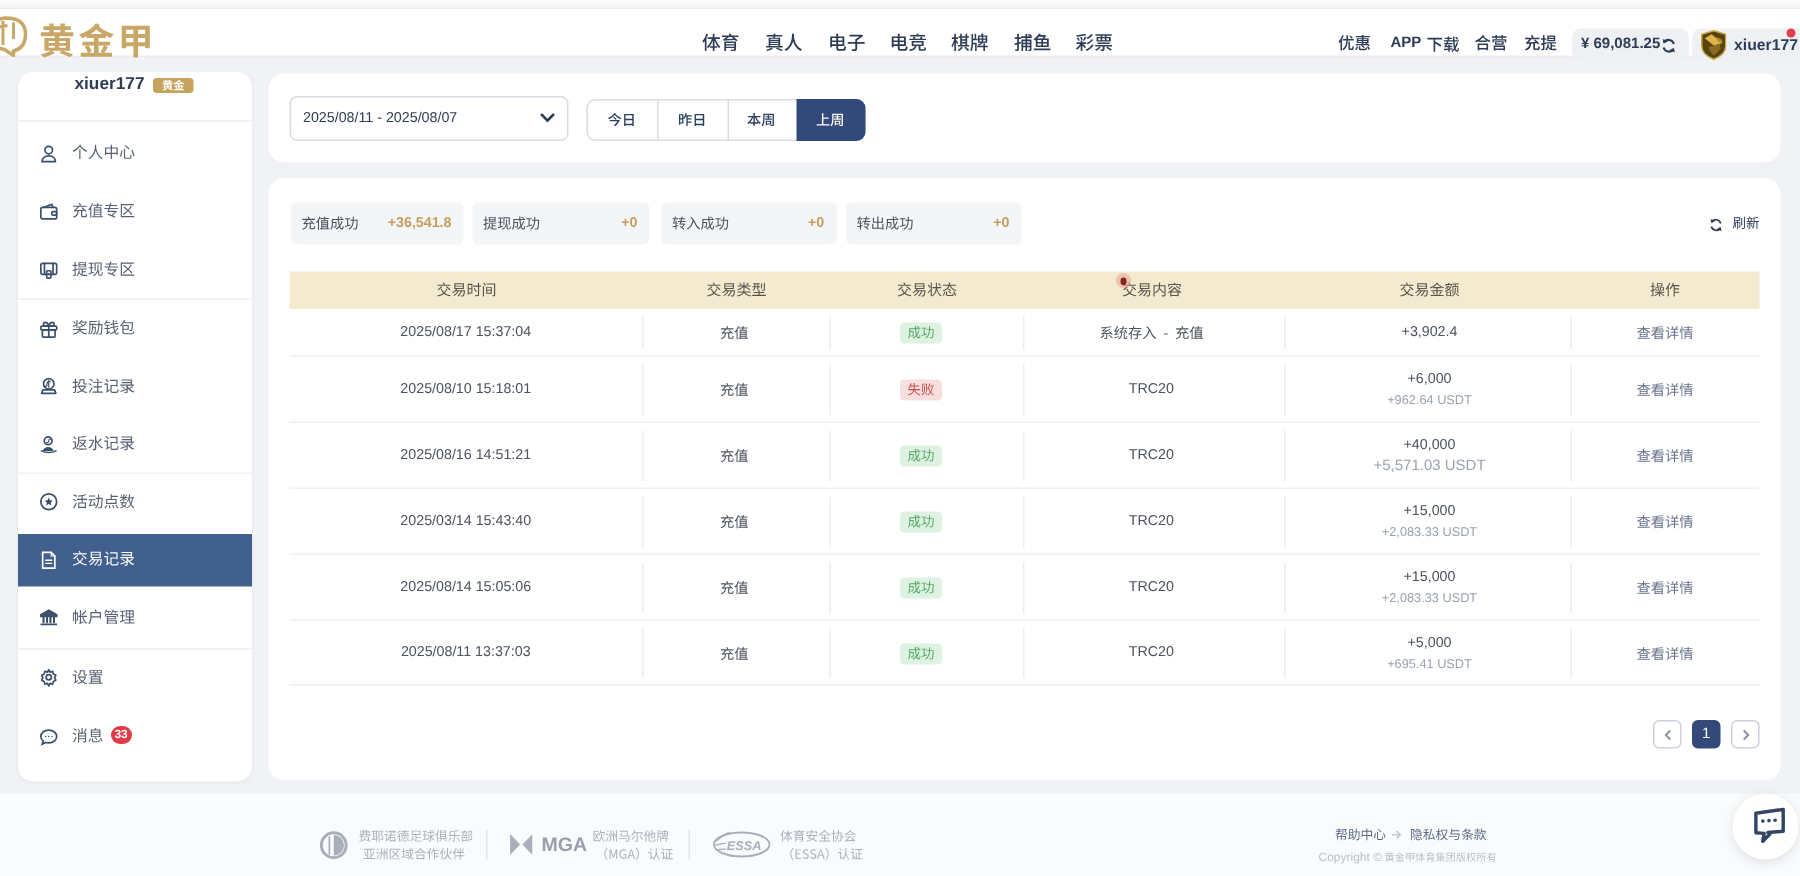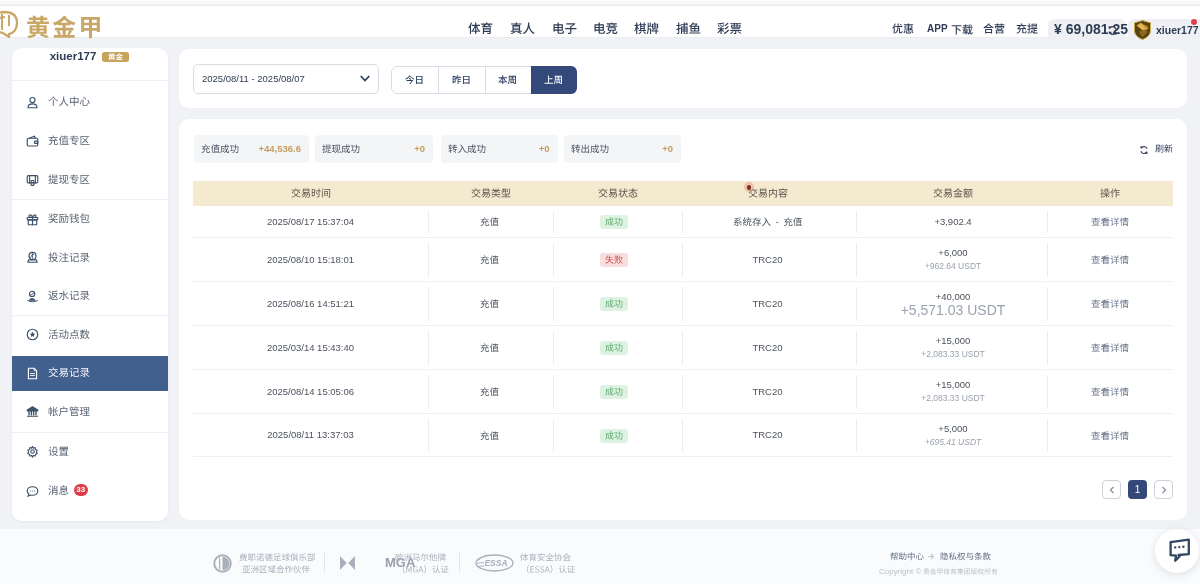--- a/index.html
+++ b/index.html
@@ -205,21 +205,21 @@
   </div>
 <div style="position:absolute;left:983.0px;top:23.2px;line-height:0"><svg width="22.0" height="11.0" viewBox="0 -880 2000 1000" fill="#2e3c55" style="">
       <use href="#m5408" x="0"></use>
       <use href="#m8425" x="1000"></use>
     </svg></div>
 <div style="position:absolute;left:1016.0px;top:23.2px;line-height:0"><svg width="22.0" height="11.0" viewBox="0 -880 2000 1000" fill="#2e3c55" style="">
       <use href="#m5145" x="0"></use>
       <use href="#m63D0" x="1000"></use>
     </svg></div>
 <div style="position:absolute;left:1048px;top:19px;width:78px;height:22px;background:#eef0f4;border-radius:6px"></div>
-<div style="position:absolute;top:24.2px;font-size:14px;color:#2e3c55;font-weight:700;line-height:11.5px;white-space:nowrap;left:1054px;">¥ 69,081.25</div>
+<div style="position:absolute;top:24.2px;font-size:10px;color:#2e3c55;font-weight:700;line-height:11.5px;white-space:nowrap;left:1054px;">¥ 69,081.25</div>
 <svg style="position:absolute;left:1107px;top:24.5px" width="11" height="11" viewBox="0 0 24 24" fill="none">
 <path d="M19.5 9.5a8.2 8.2 0 0 0-14.8-2.2" stroke="#2e3c55" stroke-width="3"></path>
 <path d="M4.5 14.5a8.2 8.2 0 0 0 14.8 2.2" stroke="#2e3c55" stroke-width="3"></path>
 <path d="M3.2 2.2l1.4 6.7 6.2-3.2z" fill="#2e3c55"></path>
 <path d="M20.8 21.8l-1.4-6.7-6.2 3.2z" fill="#2e3c55"></path>
 </svg>
 <div style="position:absolute;left:1128px;top:19px;width:80px;height:22px;background:#eef0f4;border-radius:6px"></div>
 <svg style="position:absolute;left:1134px;top:20px" width="17" height="20" viewBox="0 0 17 20">
 <path d="M8.5 0.5 L16.5 2.8 L16.5 10.5 Q16.5 16.5 8.5 19.5 Q0.5 16.5 0.5 10.5 L0.5 2.8 Z" fill="#57430f" stroke="#caa94e" stroke-width="1"></path>
 <path d="M2.5 5.5 L7 2.8 L14 8.5 L10 11.5 Z" fill="#e3b44a"></path>
@@ -385,21 +385,21 @@
       <use href="#m5468" x="1000"></use>
     </svg></div>
 <div style="position:absolute;left:179px;top:119px;width:1008px;height:401px;background:#fff;border-radius:10px"></div>
 <div style="position:absolute;left:193.5px;top:134.5px;width:115.5px;height:28.5px;background:#f4f5f7;border-radius:4px"></div>
 <div style="position:absolute;left:200.5px;top:144.0px;line-height:0"><svg width="38.0" height="9.5" viewBox="0 -880 4000 1000" fill="#4a5260" style="">
       <use href="#r5145" x="0"></use>
       <use href="#r503C" x="1000"></use>
       <use href="#r6210" x="2000"></use>
       <use href="#r529F" x="3000"></use>
     </svg></div>
-<div style="position:absolute;top:143.5px;font-size:9.5px;color:#c79d5e;font-weight:700;line-height:10.9px;white-space:nowrap;left:301.0px;transform:translateX(-100%);">+44,536.6</div>
+<div style="position:absolute;top:143.5px;font-size:9.5px;color:#c79d5e;font-weight:700;line-height:10.9px;white-space:nowrap;left:301.0px;transform:translateX(-100%);">+36,541.8</div>
 <div style="position:absolute;left:315px;top:134.5px;width:118px;height:28.5px;background:#f4f5f7;border-radius:4px"></div>
 <div style="position:absolute;left:322.0px;top:144.0px;line-height:0"><svg width="38.0" height="9.5" viewBox="0 -880 4000 1000" fill="#4a5260" style="">
       <use href="#r63D0" x="0"></use>
       <use href="#r73B0" x="1000"></use>
       <use href="#r6210" x="2000"></use>
       <use href="#r529F" x="3000"></use>
     </svg></div>
 <div style="position:absolute;top:143.5px;font-size:9.5px;color:#c79d5e;font-weight:700;line-height:10.9px;white-space:nowrap;left:425px;transform:translateX(-100%);">+0</div>
 <div style="position:absolute;left:441px;top:134.5px;width:116.5px;height:28.5px;background:#f4f5f7;border-radius:4px"></div>
 <div style="position:absolute;left:448.0px;top:144.0px;line-height:0"><svg width="38.0" height="9.5" viewBox="0 -880 4000 1000" fill="#4a5260" style="">
@@ -532,21 +532,21 @@
       <use href="#r5145" x="0"></use>
       <use href="#r503C" x="1000"></use>
     </svg></div>
 <div style="position:absolute;left:599.5px;top:297.0px;width:28px;height:14px;background:#ddf2e1;border-radius:3px"></div>
 <div style="position:absolute;left:604.5px;top:299.2px;line-height:0"><svg width="18.0" height="9.0" viewBox="0 -880 2000 1000" fill="#55a768" style="">
       <use href="#r6210" x="0"></use>
       <use href="#r529F" x="1000"></use>
     </svg></div>
 <div style="position:absolute;top:298.5px;font-size:9.5px;color:#4c525e;font-weight:400;line-height:10.9px;white-space:nowrap;left:767.5px;transform:translateX(-50%);">TRC20</div>
 <div style="position:absolute;top:292.0px;font-size:9.5px;color:#4c525e;font-weight:400;line-height:10.9px;white-space:nowrap;left:953px;transform:translateX(-50%);">+40,000</div>
-<div style="position:absolute;top:306.1px;font-size:14px;color:#9aa2ae;font-weight:400;line-height:9.8px;white-space:nowrap;left:953px;transform:translateX(-50%);">+5,571.03 USDT</div>
+<div style="position:absolute;top:306.1px;font-size:10px;color:#9aa2ae;font-weight:400;line-height:9.8px;white-space:nowrap;left:953px;transform:translateX(-50%);">+5,571.03 USDT</div>
 <div style="position:absolute;left:1091.0px;top:299.0px;line-height:0"><svg width="38.0" height="9.5" viewBox="0 -880 4000 1000" fill="#67718a" style="">
       <use href="#r67E5" x="0"></use>
       <use href="#r770B" x="1000"></use>
       <use href="#r8BE6" x="2000"></use>
       <use href="#r60C5" x="3000"></use>
     </svg></div>
 <div style="position:absolute;left:193px;top:369px;width:980px;height:1px;background:#f0f0f3"></div>
 <div style="position:absolute;left:428px;top:331px;width:1px;height:34px;background:#ededf0"></div>
 <div style="position:absolute;left:553px;top:331px;width:1px;height:34px;background:#ededf0"></div>
 <div style="position:absolute;left:682px;top:331px;width:1px;height:34px;background:#ededf0"></div>
@@ -607,21 +607,21 @@
       <use href="#r5145" x="0"></use>
       <use href="#r503C" x="1000"></use>
     </svg></div>
 <div style="position:absolute;left:599.5px;top:428.5px;width:28px;height:14px;background:#ddf2e1;border-radius:3px"></div>
 <div style="position:absolute;left:604.5px;top:430.7px;line-height:0"><svg width="18.0" height="9.0" viewBox="0 -880 2000 1000" fill="#55a768" style="">
       <use href="#r6210" x="0"></use>
       <use href="#r529F" x="1000"></use>
     </svg></div>
 <div style="position:absolute;top:430.0px;font-size:9.5px;color:#4c525e;font-weight:400;line-height:10.9px;white-space:nowrap;left:767.5px;transform:translateX(-50%);">TRC20</div>
 <div style="position:absolute;top:423.5px;font-size:9.5px;color:#4c525e;font-weight:400;line-height:10.9px;white-space:nowrap;left:953px;transform:translateX(-50%);">+5,000</div>
-<div style="position:absolute;top:437.6px;font-size:8.5px;color:#9aa2ae;font-weight:400;line-height:9.8px;white-space:nowrap;left:953px;transform:translateX(-50%);font-style:italic;">+695.41 USDT</div>
+<div style="position:absolute;top:437.6px;font-size:8.5px;color:#9aa2ae;font-weight:400;line-height:9.8px;white-space:nowrap;left:953px;transform:translateX(-50%);">+695.41 USDT</div>
 <div style="position:absolute;left:1091.0px;top:430.5px;line-height:0"><svg width="38.0" height="9.5" viewBox="0 -880 4000 1000" fill="#67718a" style="">
       <use href="#r67E5" x="0"></use>
       <use href="#r770B" x="1000"></use>
       <use href="#r8BE6" x="2000"></use>
       <use href="#r60C5" x="3000"></use>
     </svg></div>
 <div style="position:absolute;left:1102px;top:480px;width:19px;height:19px;border:1px solid #ccd1d9;border-radius:4px;box-sizing:border-box;background:#fff"></div>
 <svg style="position:absolute;left:1108.5px;top:485.5px" width="6" height="8" viewBox="0 0 6 8" fill="none" stroke="#8a92a0" stroke-width="1.3">
     <path d="M4.5 1L1.5 4l3 3"></path>
   </svg>
@@ -654,21 +654,21 @@
       <use href="#r57DF" x="3000"></use>
       <use href="#r5408" x="4000"></use>
       <use href="#r4F5C" x="5000"></use>
       <use href="#r4F19" x="6000"></use>
       <use href="#r4F34" x="7000"></use>
     </svg></div>
 <div style="position:absolute;left:323.7px;top:553px;width:1px;height:20px;background:#e3e5e9"></div>
 <svg style="position:absolute;left:340px;top:556px" width="15" height="14" viewBox="0 0 16 15">
 <path d="M0 0l7.2 7.5L0 15zM16 0L8.8 7.5 16 15z" fill="#a9afbb"></path>
 </svg>
-<div style="position:absolute;top:555.5px;font-size:13px;color:#9aa0ab;font-weight:700;line-height:14.9px;white-space:nowrap;left:361px;margin-left:24px;">MGA</div>
+<div style="position:absolute;top:555.5px;font-size:13px;color:#9aa0ab;font-weight:700;line-height:14.9px;white-space:nowrap;left:361px;">MGA</div>
 <div style="position:absolute;left:394.8px;top:553.0px;line-height:0"><svg width="51.0" height="8.5" viewBox="0 -880 6000 1000" fill="#a9afbb" style="">
       <use href="#r6B27" x="0"></use>
       <use href="#r6D32" x="1000"></use>
       <use href="#r9A6C" x="2000"></use>
       <use href="#r5C14" x="3000"></use>
       <use href="#r4ED6" x="4000"></use>
       <use href="#r724C" x="5000"></use>
     </svg></div>
 <div style="position:absolute;left:397.0px;top:565.0px;line-height:0"><svg width="51.9" height="8.5" viewBox="0 -880 6109 1000" fill="#a9afbb" style="">
       <use href="#rFF08" x="0"></use>

